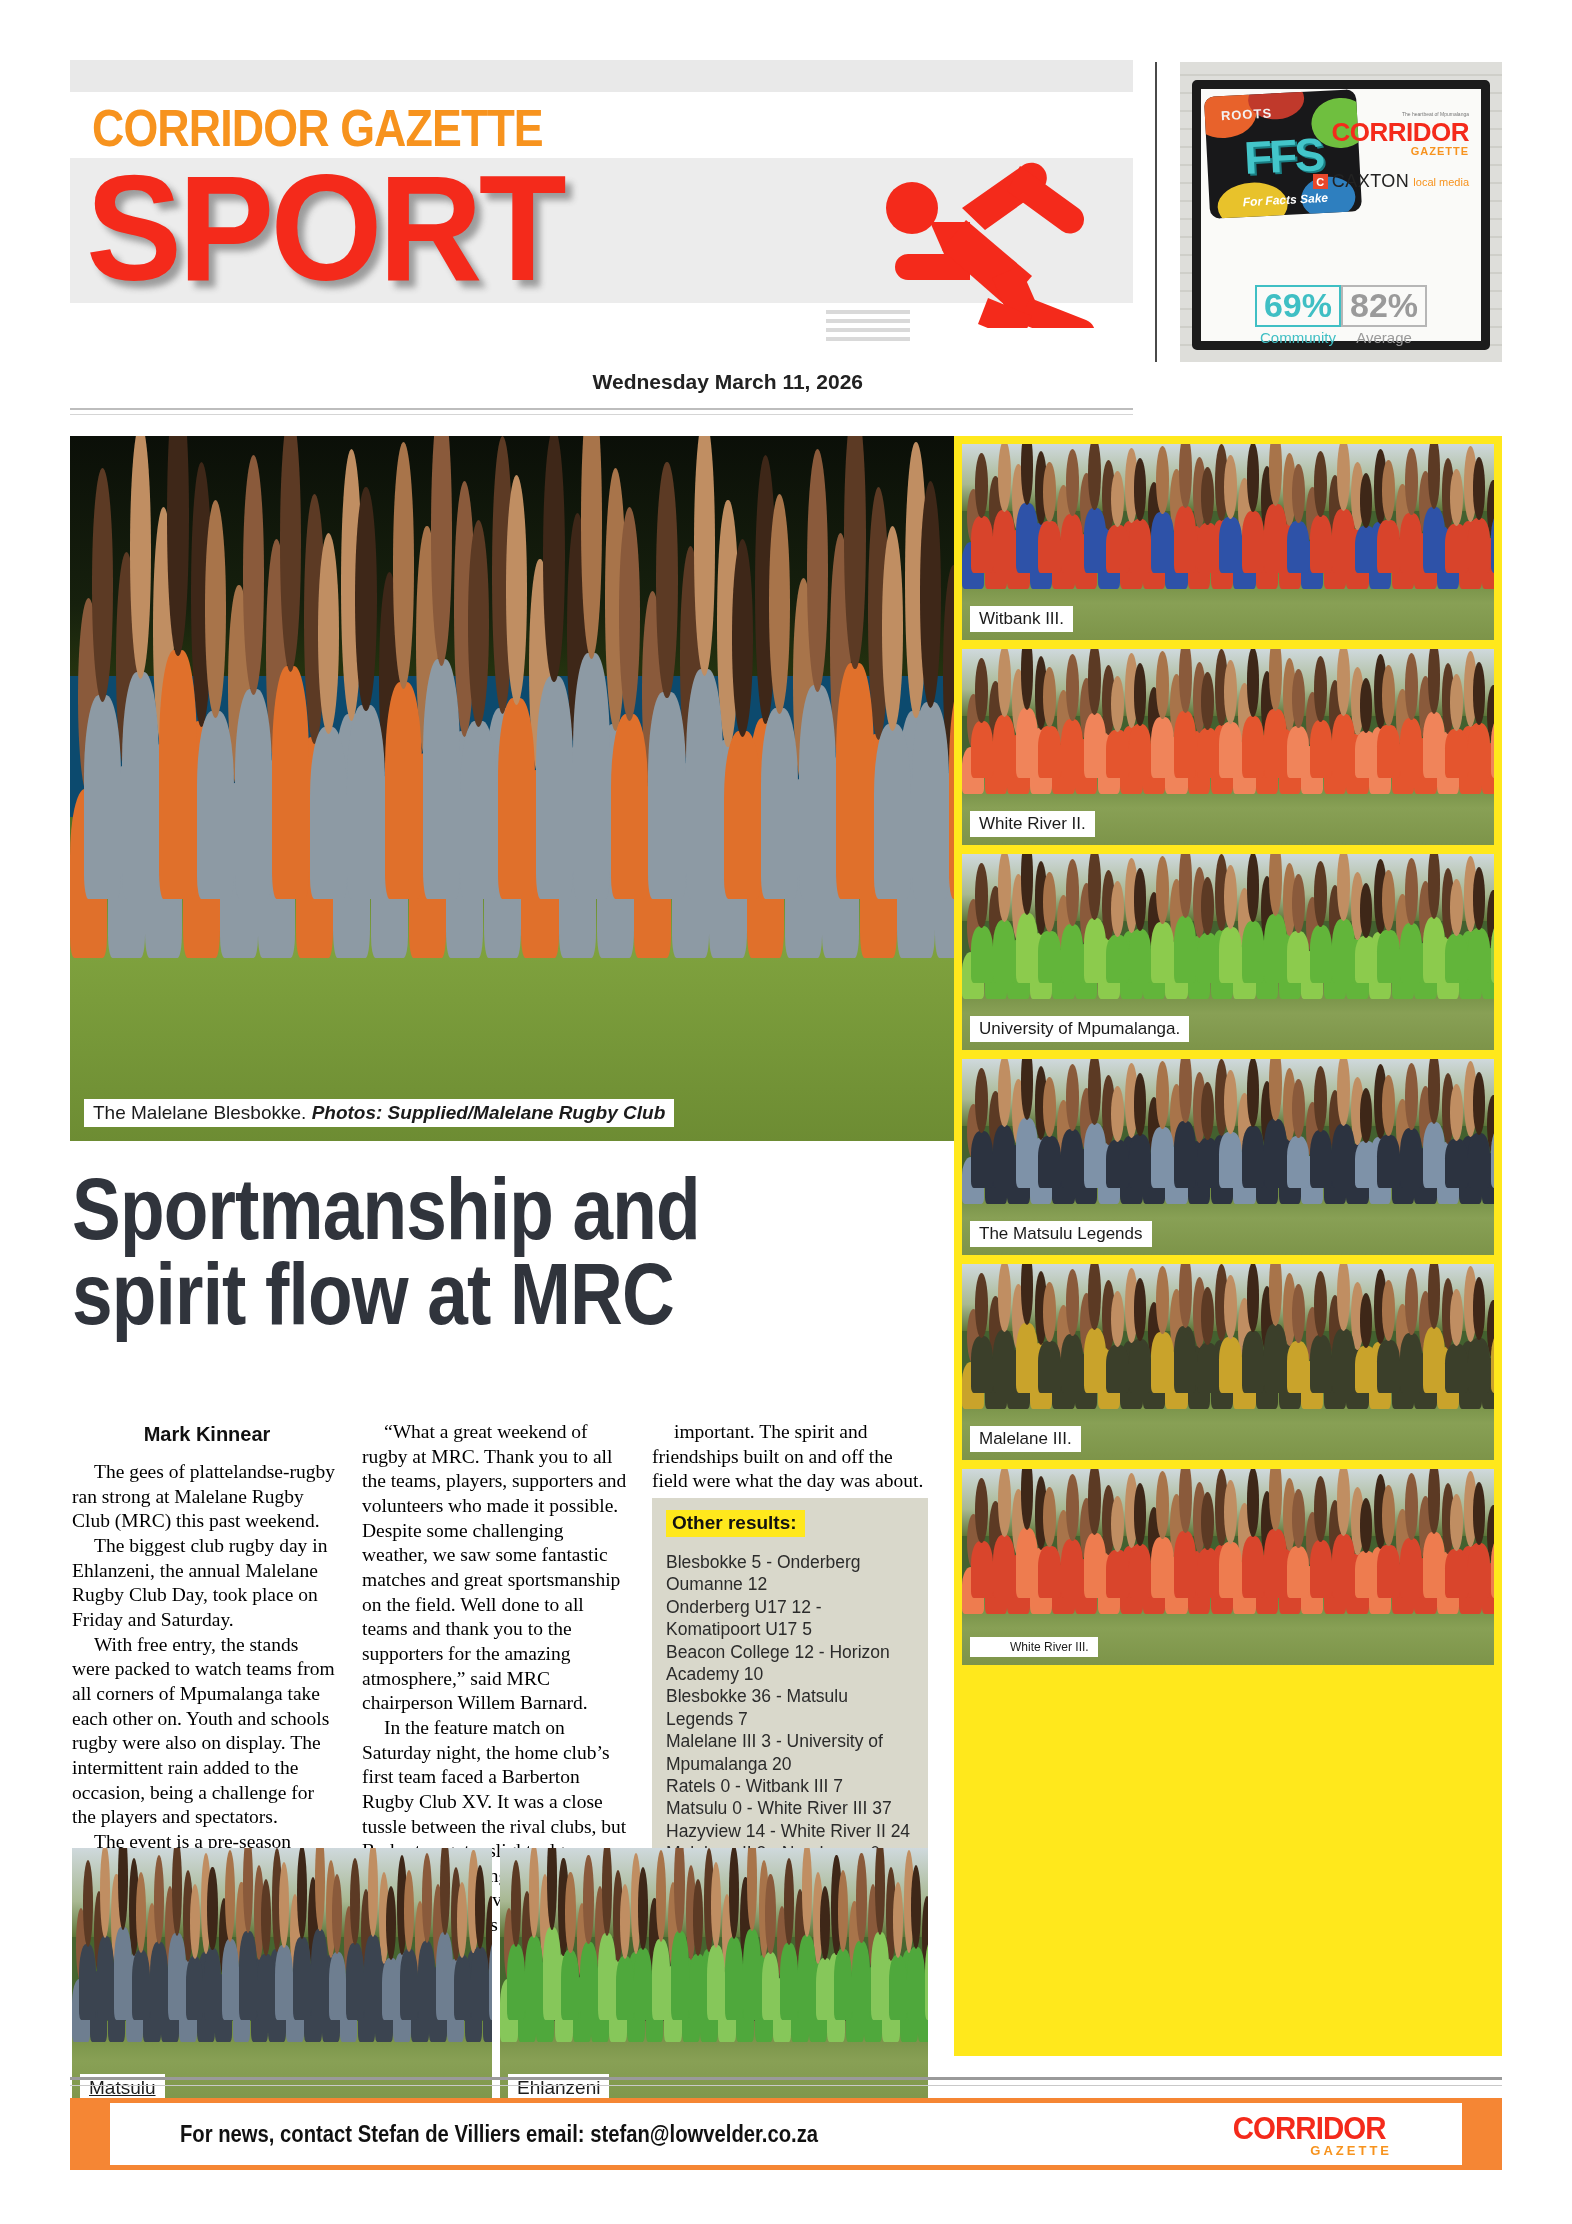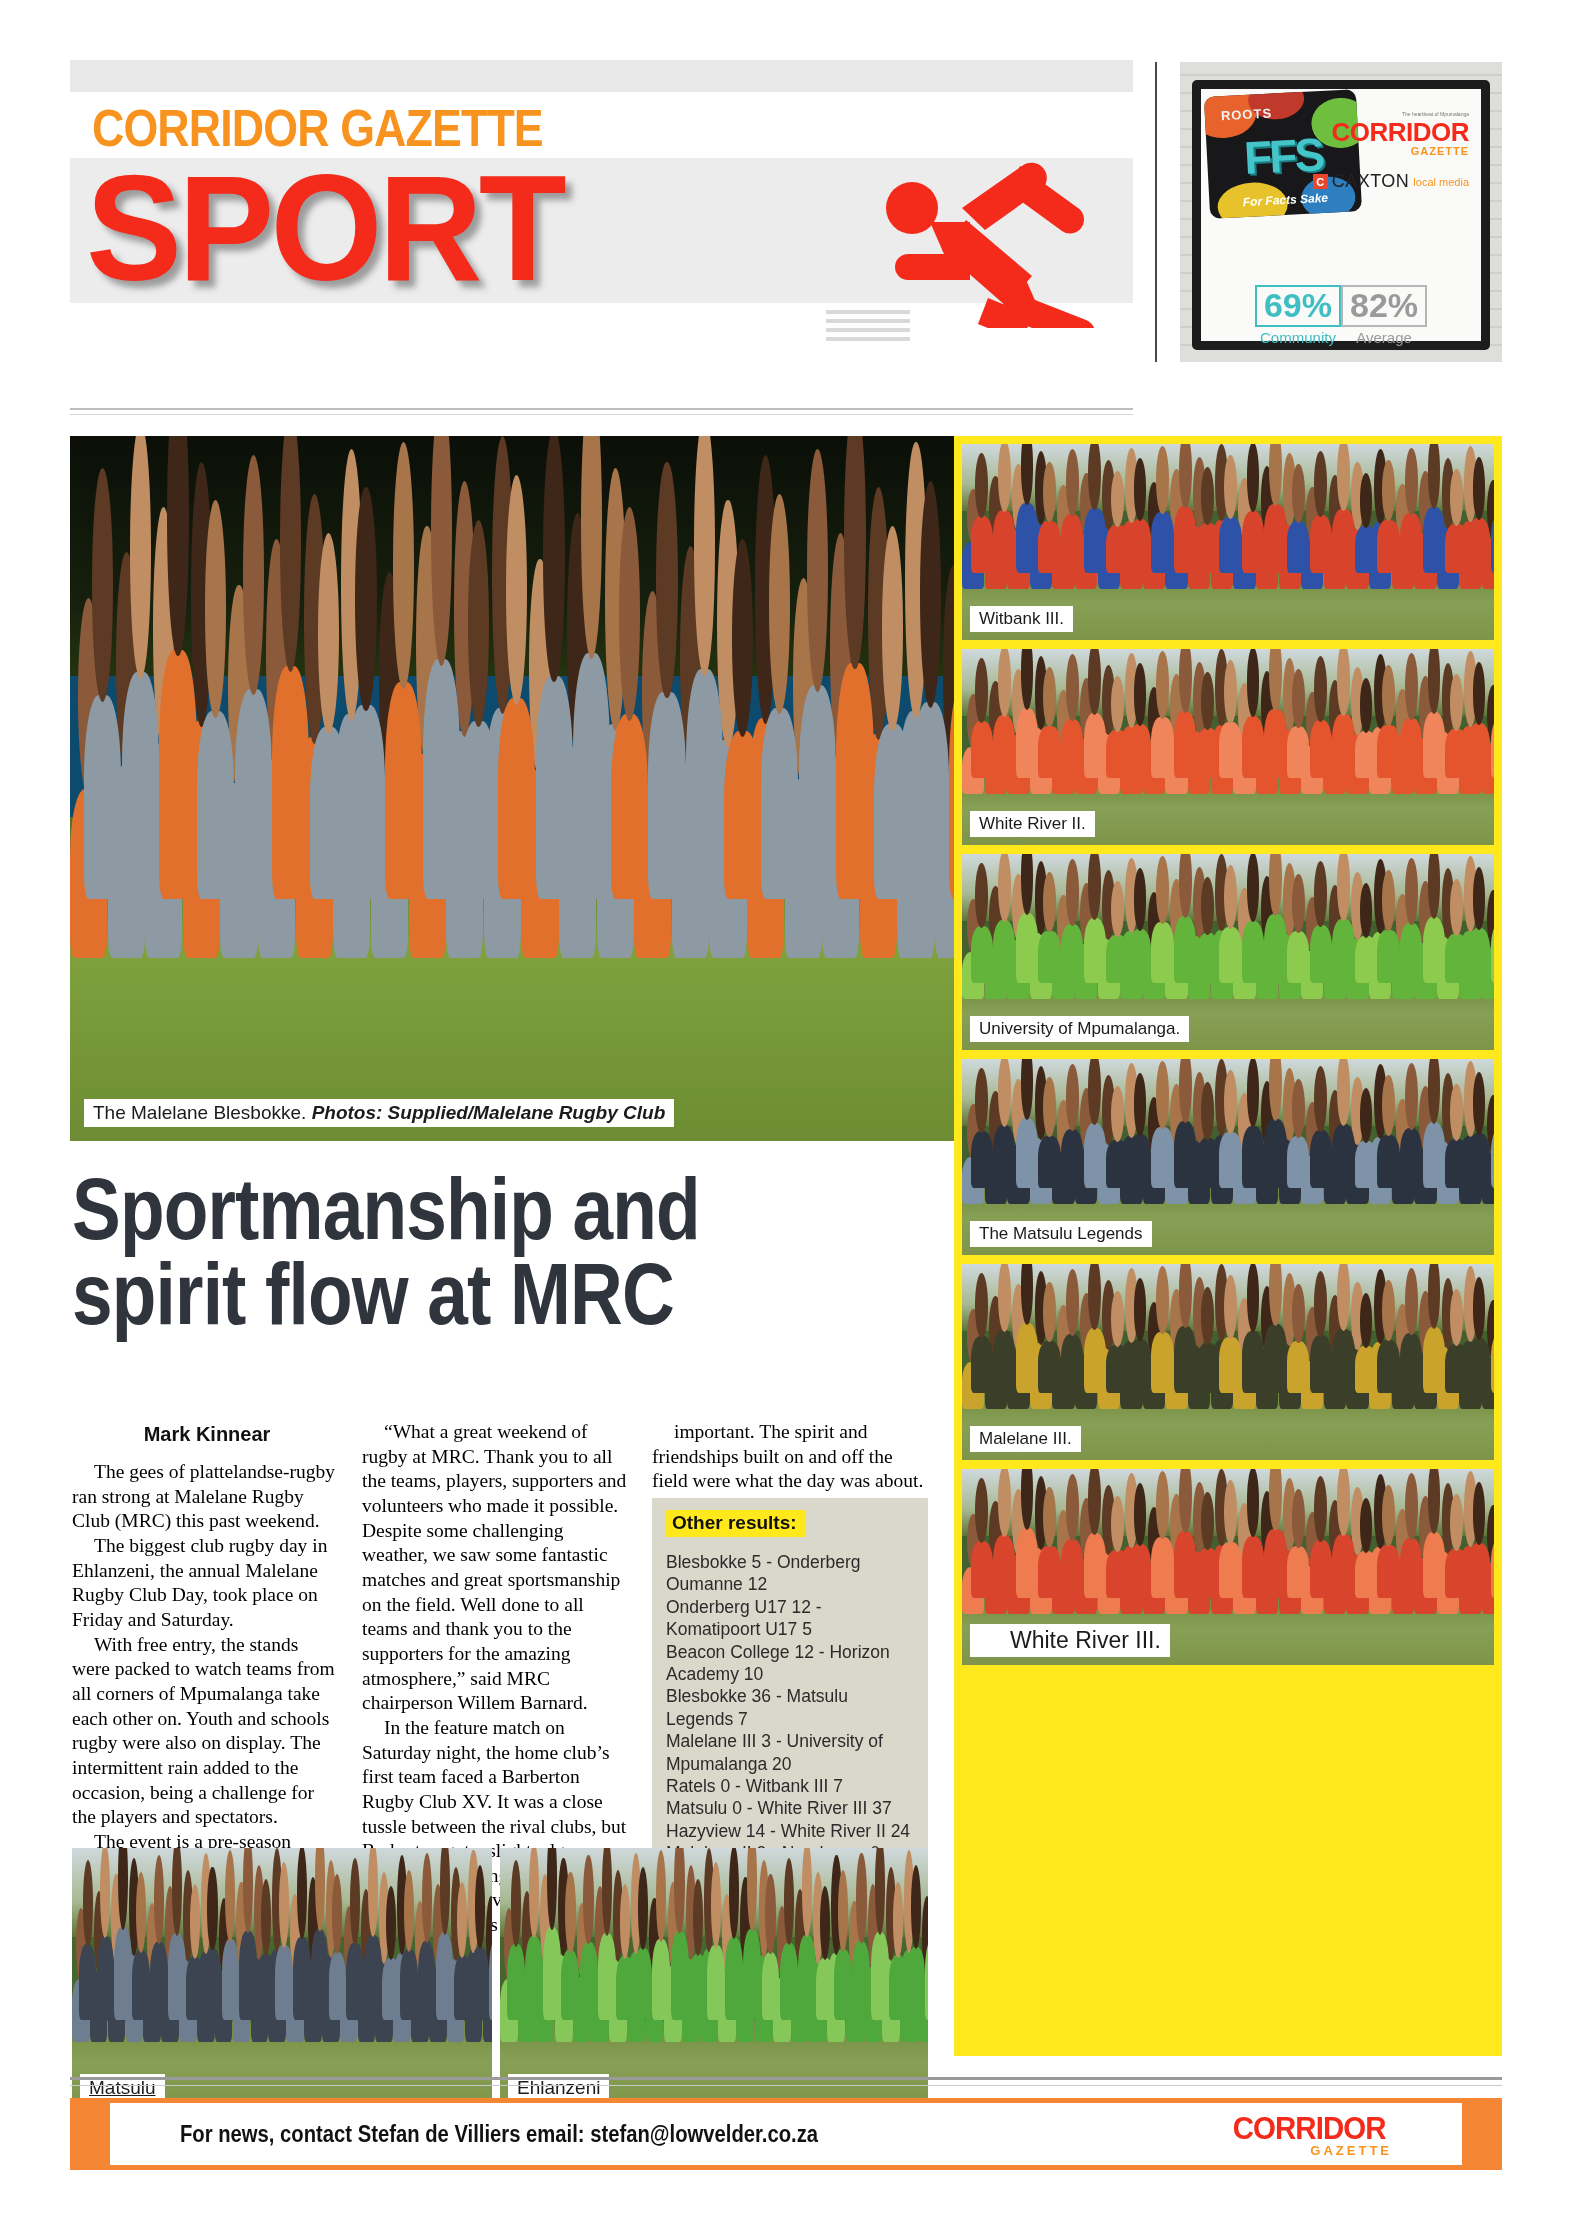--- a/index.html
+++ b/index.html
@@ -219,20 +219,21 @@
           <path d="M60 74 h40 v58 h-62 a13 13 0 0 1 0-26 h36 z"></path>
           <path d="M92 60 l60 -42 a15 15 0 0 1 19 24 l-56 40 z"></path>
           <path d="M150 18 l58 42 a14 14 0 0 1 -16 23 l-55 -40 z"></path>
           <path d="M96 72 l66 56 -26 30 -64 -56 z"></path>
           <path d="M150 118 l20 46 -28 12 -20 -46 z"></path>
           <path d="M160 150 l56 22 a13 13 0 0 1 -9 25 l-58 -22 z"></path>
           <path d="M118 150 l44 18 -10 26 -44 -18 z"></path>
         </g>
       </svg>
     </div>
+    <div class="mh-date">Wednesday March 11, 2026</div>
     <div class="mh-rule-a"></div>
     <div class="mh-rule-b"></div>
   </div>
   <div class="mh-vrule"></div>
 
   <div class="ad">
     <div class="ad-brick"></div>
     <div class="ad-frame">
       <div class="ad-ffs">
         <div class="splat" style="left:-14px;top:-10px;width:66px;height:52px;background:#E8622B;"></div>
@@ -1010,21 +1011,21 @@
             <i style="left:82.35%;height:66%;background:#D9452C;bottom:18%;"></i>
             <i style="left:83.25%;width:2.4%;height:75%;background:#8a5a3b;bottom:82%;border-radius:50%;"></i>
             <i style="left:86.6%;height:73%;background:#EE7C4F;bottom:18%;"></i>
             <i style="left:87.5%;width:2.4%;height:82%;background:#5c3a24;bottom:89%;border-radius:50%;"></i>
             <i style="left:90.85%;height:54%;background:#D9452C;bottom:18%;"></i>
             <i style="left:91.75%;width:2.4%;height:63%;background:#c08e62;bottom:70%;border-radius:50%;"></i>
             <i style="left:95.1%;height:61%;background:#D9452C;bottom:18%;"></i>
             <i style="left:96%;width:2.4%;height:70%;background:#3e2718;bottom:77%;border-radius:50%;"></i>
             <i style="left:99.35%;height:68%;background:#EE7C4F;bottom:18%;"></i>
           </div>
-          <div class="photo-caption" style="left:8px;bottom:8px;font-size:23px;padding-left:40px;">White River III.</div>
+          <div class="photo-caption" style="left:8px;bottom:8px;font-size:12px;padding-left:40px;">White River III.</div>
         </div>
       </div>
 
   <div class="bot bot1">
     <div class="sky"></div>
     <div class="grass"></div>
     <div class="crowd" id="bot-crowd-0">
           <i style="left:0%;height:52%;background:#6E7E90;bottom:0%;"></i>
           <i style="left:0.9%;width:2.4%;height:61%;background:#8a5a3b;bottom:50%;border-radius:50%;"></i>
           <i style="left:4.25%;height:59%;background:#3B4450;bottom:0%;"></i>

